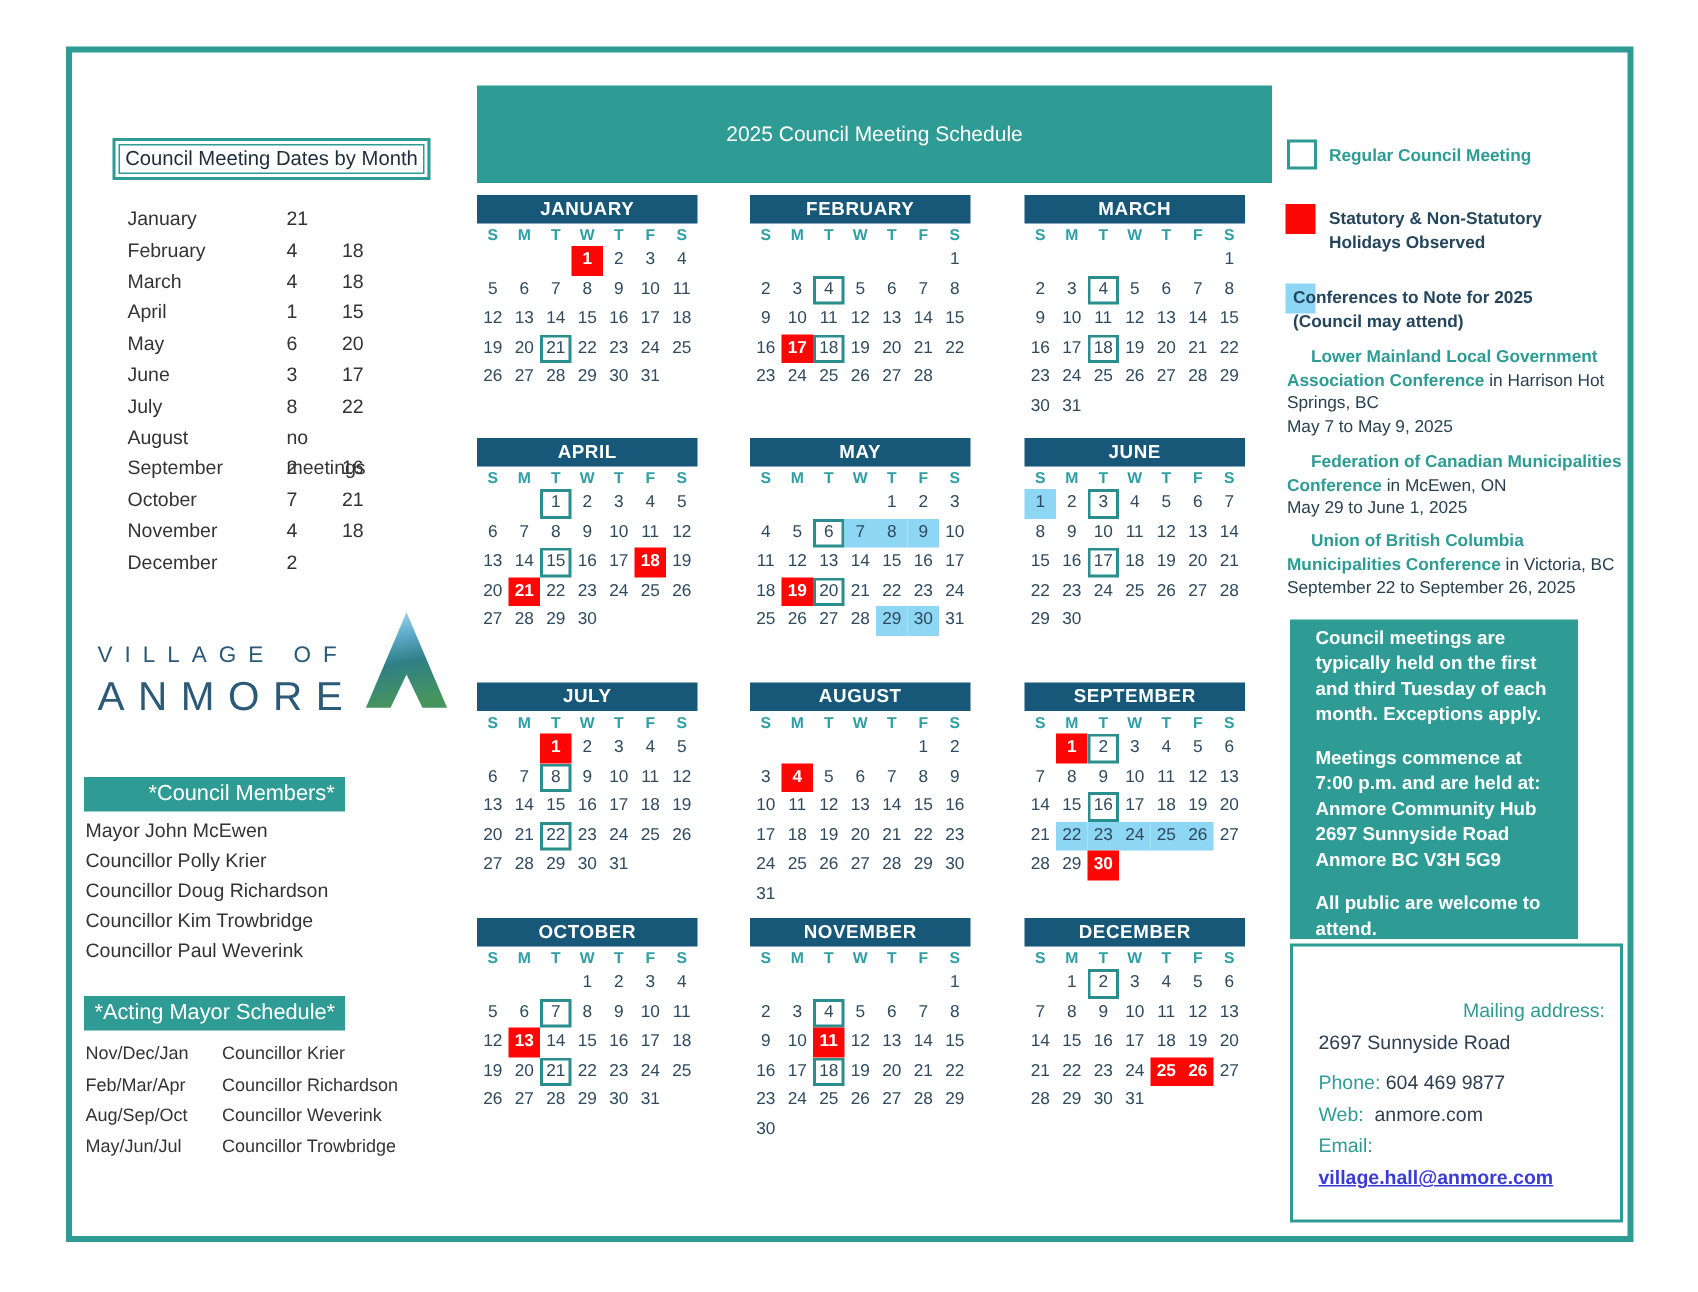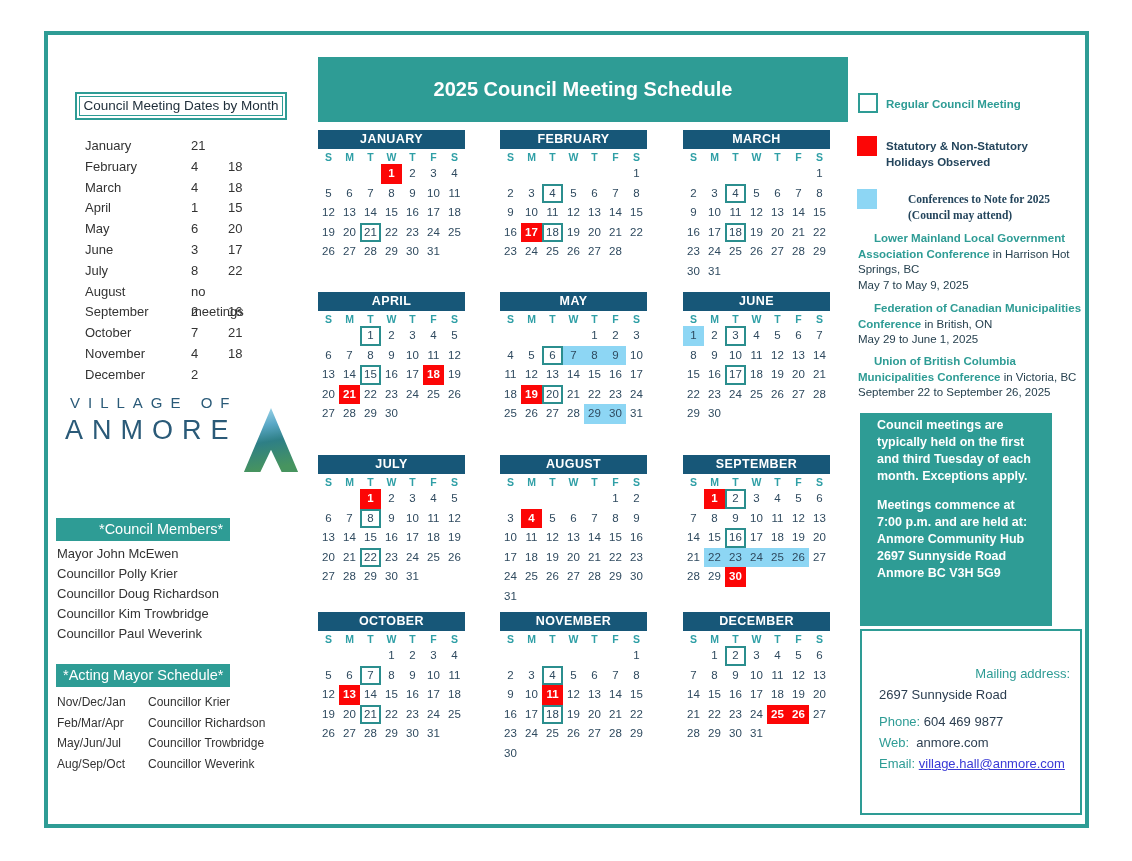--- a/index.html
+++ b/index.html
@@ -16,69 +16,69 @@
   html,body{width:1132px;height:861px;background:#ffffff;font-family:"Liberation Sans",sans-serif;}
   .abs{position:absolute;}
   
   .frame{left:44px;top:31px;width:1045px;height:797px;border:4px solid var(--teal);}
   
   .dates-title-box{left:75px;top:92px;width:212px;height:28px;border:2px solid var(--teal);
     box-shadow:inset 0 0 0 2px #fff, inset 0 0 0 3px var(--teal);
     font-size:13.5px;color:#1d2c38;text-align:center;line-height:24px;}
   .dates-list{left:85px;top:136px;width:220px;font-size:13px;color:var(--body);}
   .dates-row{display:grid;grid-template-columns:106px 37px auto;height:20.8px;line-height:20.8px;}
-  .logo{left:65px;top:394px;text-align:right;}
+  .logo{left:65px;top:428px;}
   .logo-line1{font-size:15px;letter-spacing:8px;color:#2A5A78;}
   .logo-line2{font-size:27px;letter-spacing:9px;color:#2A5A78;margin-top:4px;}
   .logo-mark{left:242px;top:406px;}
   .chip{background:var(--teal);color:#ffffff;font-size:14.5px;padding:3px 7px 4px 7px;display:inline-block;}
   .members-chip{left:56px;top:518px;padding-left:43px;}
   .members-list{left:57px;top:544px;font-size:13px;color:var(--body);}
   .members-list div{height:20px;line-height:20px;}
   .acting-chip{left:56px;top:664px;}
   .acting-list{left:57px;top:692px;font-size:12px;color:var(--body);}
   .acting-row{display:grid;grid-template-columns:91px auto;height:20.7px;line-height:20.7px;}
   
   .banner{left:318px;top:57px;width:530px;height:65px;background:var(--teal);color:#fff;
-    font-size:20px;font-weight:bold;text-align:center;line-height:65px;}
+    font-size:14px;font-weight:normal;text-align:center;line-height:65px;}
   
   .month{width:147px;}
   .month-header{height:19px;background:var(--navy);color:#fff;font-weight:bold;font-size:12.5px;
     text-align:center;line-height:19px;letter-spacing:0.4px;}
   .weekday-row{display:grid;grid-template-columns:repeat(7,21px);height:14px;margin-top:1px;}
   .weekday{color:var(--wk);font-weight:bold;font-size:10.5px;text-align:center;line-height:14px;}
   .day-grid{display:grid;grid-template-columns:repeat(7,21px);grid-auto-rows:19.5px;}
   .day-cell{font-size:11.5px;color:var(--daytext);text-align:center;line-height:19.5px;}
   .holiday{background:var(--red);color:#fff;font-weight:bold;}
   .meeting{box-shadow:inset 0 0 0 2px #2B8E8E;}
   .conf{background:var(--lblue);}
   
   .swatch{width:20px;height:20px;}
   .sw-reg{left:858px;top:93px;background:#fff;border:2px solid var(--teal);}
   .sw-hol{left:857px;top:136px;background:var(--red);}
   .sw-conf{left:857px;top:189px;background:var(--lblue);}
   .lbl-reg{left:886px;top:98px;color:var(--teal);font-weight:bold;font-size:11.5px;}
   .lbl-hol{left:886px;top:139px;color:var(--dark);font-weight:bold;font-size:11.5px;width:160px;line-height:15.5px;}
-  .lbl-conf{left:908px;top:192px;color:var(--dark);font-weight:bold;font-size:11.5px;width:175px;line-height:15.5px;font-family:Liberation Serif, serif;}
+  .lbl-conf{left:862px;top:192px;color:var(--dark);font-weight:bold;font-size:11.5px;width:175px;line-height:15.5px;}
   .conf-entry{width:232px;font-size:11.5px;line-height:15.7px;color:#27414f;}
   .conf-entry .ct{color:var(--teal);font-weight:bold;margin-left:16px;}
   .ce1{left:858px;top:231px;}
   .ce2{left:858px;top:301px;}
   .ce3{left:858px;top:354px;}
   
   .info-box{left:860px;top:413px;width:192px;height:213px;background:var(--teal);color:#fff;
     padding:4px 14px 0 17px;font-size:12.5px;font-weight:bold;line-height:17px;}
   .info-box .para{margin-bottom:12px;}
   
   .contact-box{left:860px;top:629px;width:222px;height:186px;border:2px solid var(--teal);
     padding:32px 10px 0 17px;font-size:13px;line-height:21px;color:#2C3E50;}
   .tlabel{color:var(--teal);text-align:right;}
   .contact-row span{display:inline;}
   .contact-gap{height:6px;}
-  a.email-link{color:#3A3AD6;text-decoration:underline;}
+  a.email-link{color:#3A3AD6;text-decoration:underline;font-weight:bold;}
 </style>
 </head>
 <body>
 
 <div class="abs frame"></div>
 
 <div class="abs dates-title-box">Council Meeting Dates by Month</div>
 
 <div class="abs dates-list">
   <div class="dates-row">
@@ -174,26 +174,26 @@
 <div class="abs acting-list">
   <div class="acting-row">
       <span>Nov/Dec/Jan</span>
       <span>Councillor Krier</span>
     </div>
   <div class="acting-row">
       <span>Feb/Mar/Apr</span>
       <span>Councillor Richardson</span>
     </div>
   <div class="acting-row">
+      <span>Aug/Sep/Oct</span>
+      <span>Councillor Weverink</span>
+    </div>
+  <div class="acting-row">
       <span>May/Jun/Jul</span>
       <span>Councillor Trowbridge</span>
-    </div>
-  <div class="acting-row">
-      <span>Aug/Sep/Oct</span>
-      <span>Councillor Weverink</span>
     </div>
 </div>
 
 <div class="abs banner">2025 Council Meeting Schedule</div>
 
 <div id="calendar">
     <div class="abs month" style="left: 318px; top: 130px;">
       <div class="month-header">JANUARY</div>
       <div class="weekday-row">
         <span class="weekday">S</span>
@@ -872,34 +872,35 @@
 <div class="abs swatch sw-hol"></div>
 <div class="abs lbl-hol">Statutory &amp; Non-Statutory Holidays Observed</div>
 <div class="abs swatch sw-conf"></div>
 <div class="abs lbl-conf">Conferences to Note for 2025 (Council may attend)</div>
 
 <div class="abs conf-entry ce1">
   <span class="ct">Lower Mainland Local Government Association Conference</span><span> in Harrison Hot Springs, BC</span>
   <div>May 7 to May 9, 2025</div>
 </div>
 <div class="abs conf-entry ce2">
-  <span class="ct">Federation of Canadian Municipalities Conference</span><span> in British, ON</span>
+  <span class="ct">Federation of Canadian Municipalities Conference</span><span> in McEwen, ON</span>
   <div>May 29 to June 1, 2025</div>
 </div>
 <div class="abs conf-entry ce3">
   <span class="ct">Union of British Columbia Municipalities Conference</span><span> in Victoria, BC</span>
   <div>September 22 to September 26, 2025</div>
 </div>
 
 <div class="abs info-box">
   <div class="para">Council meetings are typically held on the first and third Tuesday of each month. Exceptions apply.</div>
   <div>Meetings commence at 7:00 p.m. and are held at:</div>
   <div>Anmore Community Hub</div>
   <div>2697 Sunnyside Road</div>
   <div class="para">Anmore BC V3H 5G9</div>
+  <div>All public are welcome to attend.</div>
 </div>
 
 <div class="abs contact-box">
   <div class="tlabel">Mailing address:</div>
   <div>2697 Sunnyside Road</div>
   <div class="contact-gap"></div>
   <div class="contact-row"><span class="tlabel">Phone:</span> <span>604 469 9877</span></div>
   <div class="contact-row"><span class="tlabel">Web:</span>&nbsp;&nbsp;<span>anmore.com</span></div>
   <div class="contact-row"><span class="tlabel">Email:</span> <a href="#" class="email-link">village.hall@anmore.com</a></div>
 </div>

